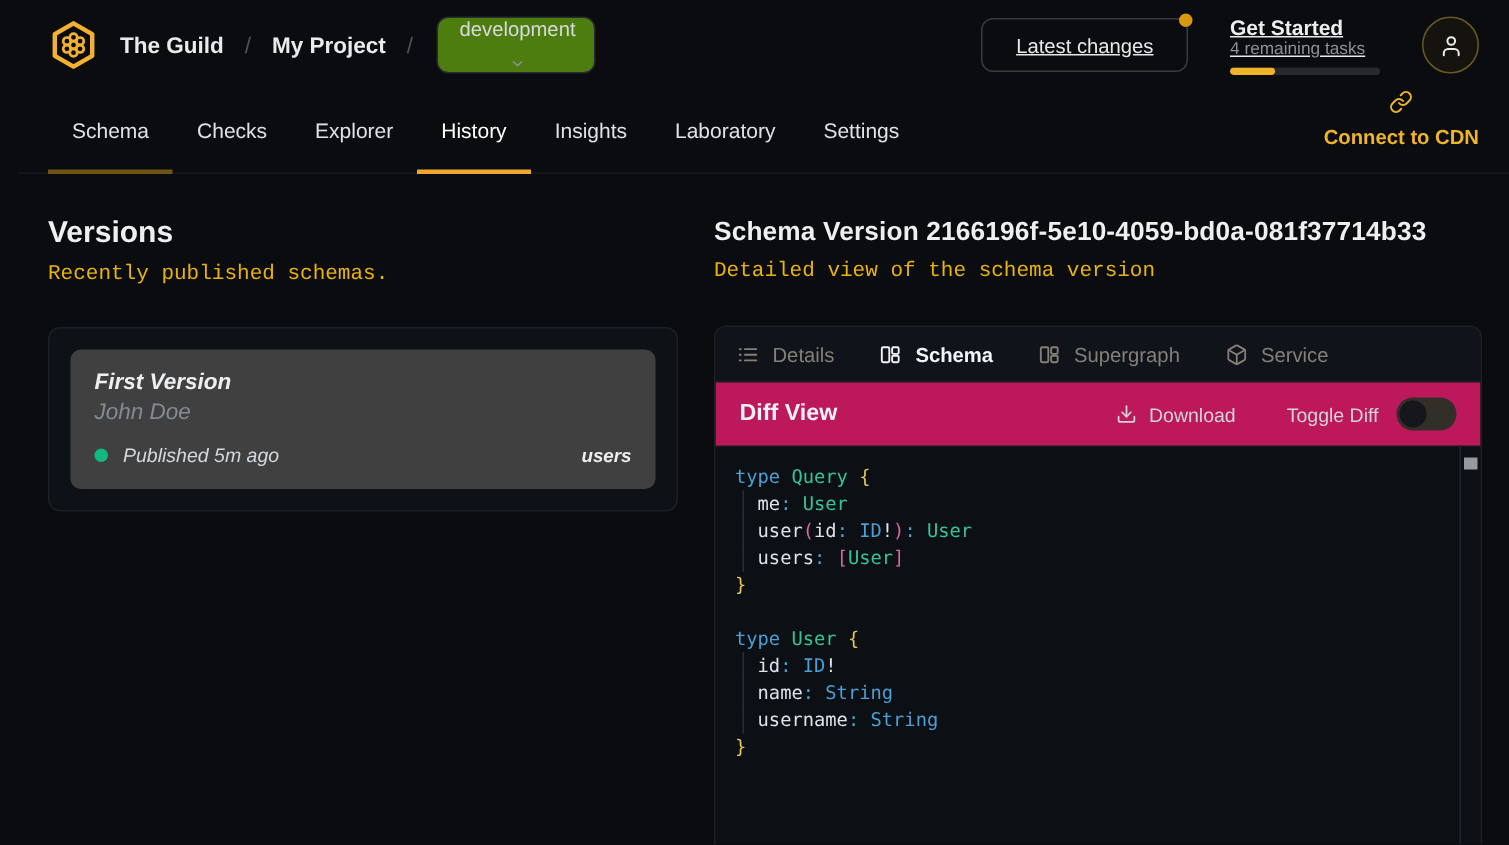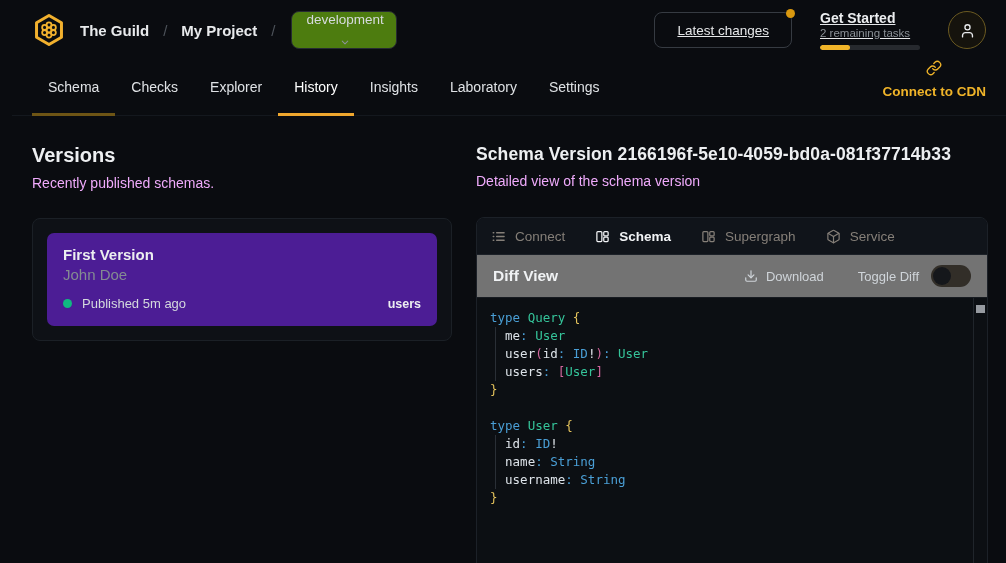--- a/index.html
+++ b/index.html
@@ -46,44 +46,44 @@
     color:#dfe2e5; cursor:pointer; border-bottom:3px solid transparent; margin-bottom:-1px; }
   .nav-tab.ul-dim { border-bottom-color:#6e5515; }
   .nav-tab.ul-bright { border-bottom-color:#f0a72e; color:#ffffff; }
   .cdn-link { margin-left:auto; display:flex; align-items:center; gap:8px;
     font-size:13.5px; font-weight:600; color:#f0b429; cursor:pointer;flex-direction:column; }
   
   .main { display:flex; height:447px; }
   .left-col { width:460px; padding:28px 20px 0 20px; flex:0 0 auto; }
   .right-col { flex:1; padding:28px 18px 0 4px; min-width:0; }
   .sec-title { font-size:20px; font-weight:700; color:#edeff1; }
-  .sec-sub { font-size:14px; color:#f0abfc; margin-top:8px; }
+  .sec-sub { font-size:14px; color:#eab308; margin-top:8px;font-family:Liberation Mono, monospace; }
   .ver-title { font-size:17.5px; font-weight:700; color:#edeff1; letter-spacing:.1px; }
   
   .versions-card { margin-top:27px; border:1px solid #1b2026; border-radius:8px;
     background:#0e1116; padding:14px; }
-  .version-item { background:#4c1d95; border-radius:7px; padding:13px 16px 15px; cursor:pointer; }
+  .version-item { background:#404040; border-radius:7px; padding:13px 16px 15px; cursor:pointer;font-style:italic; }
   .vi-name { font-size:15px; font-weight:700; color:#eceef0; }
   .vi-author { font-size:15px; color:#848b92; margin-top:3px; }
   .vi-row { display:flex; align-items:center; margin-top:13px; }
   .vi-dot { width:9px; height:9px; border-radius:50%; background:#10b981; margin-right:10px; }
   .vi-status { font-size:13px; color:#d4d9dd; }
   .vi-service { margin-left:auto; font-size:12.5px; font-weight:700; color:#eceef0; }
   
   .detail-panel { margin-top:28px; border:1px solid #1c2128; border-left:1px solid #1c2128;
     border-radius:8px 8px 0 0; height:354px; display:flex; flex-direction:column;
     overflow:hidden; background:#0c0f14; }
   .panel-tabs { display:flex; align-items:center; gap:30px; height:37px; padding:0 14px;
     background:#10141a; border-bottom:1px solid #1c2128; flex:0 0 auto; }
   .panel-tab { display:flex; align-items:center; gap:9px; font-size:13.5px;
     color:#857f78; cursor:pointer; }
   .panel-tab.active { color:#f2f4f6; font-weight:600; }
   .panel-tab svg { stroke:currentColor; }
   .diff-head { display:flex; align-items:center; height:43px; padding:0 16px;
-    background:#737373; border-bottom:1px solid #171b21; flex:0 0 auto; }
+    background:#be185d; border-bottom:1px solid #171b21; flex:0 0 auto; }
   .diff-title { font-size:15.5px; font-weight:700; color:#f0f2f4; }
   .download-btn { margin-left:auto; display:flex; align-items:center; gap:8px;
     font-size:13px; color:#cfd4d9; cursor:pointer; background:none; border:none;
     font-family:inherit; }
   .toggle-wrap { display:flex; align-items:center; gap:12px; margin-left:34px; }
   .toggle-label { font-size:13px; color:#cfd4d9; }
   .toggle { width:40px; height:22px; border-radius:11px; background:#322e28;
     position:relative; cursor:pointer; }
   .toggle-knob { position:absolute; left:2px; top:2px; width:18px; height:18px;
     border-radius:50%; background:#15171b; }
@@ -136,21 +136,21 @@
       </svg>
     </div>
 
     <div class="header-right">
       <button class="latest-changes">
         <span>Latest changes</span>
         <span class="latest-dot"></span>
       </button>
       <div class="get-started">
         <div class="gs-title">Get Started</div>
-        <div class="gs-sub">2 remaining tasks</div>
+        <div class="gs-sub">4 remaining tasks</div>
         <div class="gs-bar">
           <div class="gs-fill" style="width: 30%;"></div>
         </div>
       </div>
       <div class="avatar">
         <svg class="icon" width="17" height="17" viewBox="0 0 24 24" fill="none" stroke="#e9ebed" stroke-width="1.9" stroke-linecap="round" stroke-linejoin="round">
           <path d="M19 21v-2a4 4 0 0 0-4-4H9a4 4 0 0 0-4 4v2"></path>
           <circle cx="12" cy="7.5" r="3.6"></circle>
         </svg>
       </div>
@@ -201,21 +201,21 @@
         <div class="panel-tabs">
           <div class="panel-tab">
             <svg class="icon" width="15" height="15" viewBox="0 0 24 24" fill="none" stroke-width="2.1" stroke-linecap="round">
               <line x1="9" y1="6" x2="21" y2="6"></line>
                 <line x1="9" y1="12" x2="21" y2="12"></line>
                 <line x1="9" y1="18" x2="21" y2="18"></line>
               <line x1="3.5" y1="6" x2="4.5" y2="6"></line>
                 <line x1="3.5" y1="12" x2="4.5" y2="12"></line>
                 <line x1="3.5" y1="18" x2="4.5" y2="18"></line>
             </svg>
-            <span>Connect</span>
+            <span>Details</span>
           </div>
           <div class="panel-tab active">
             <svg class="icon" width="15" height="15" viewBox="0 0 24 24" fill="none" stroke-width="2" stroke-linejoin="round">
               <rect x="3" y="4" width="8" height="16" rx="1.5"></rect>
               <rect x="14" y="4" width="7" height="7" rx="1.5"></rect>
               <rect x="14" y="13" width="7" height="7" rx="1.5"></rect>
             </svg>
             <span>Schema</span>
           </div>
           <div class="panel-tab">

